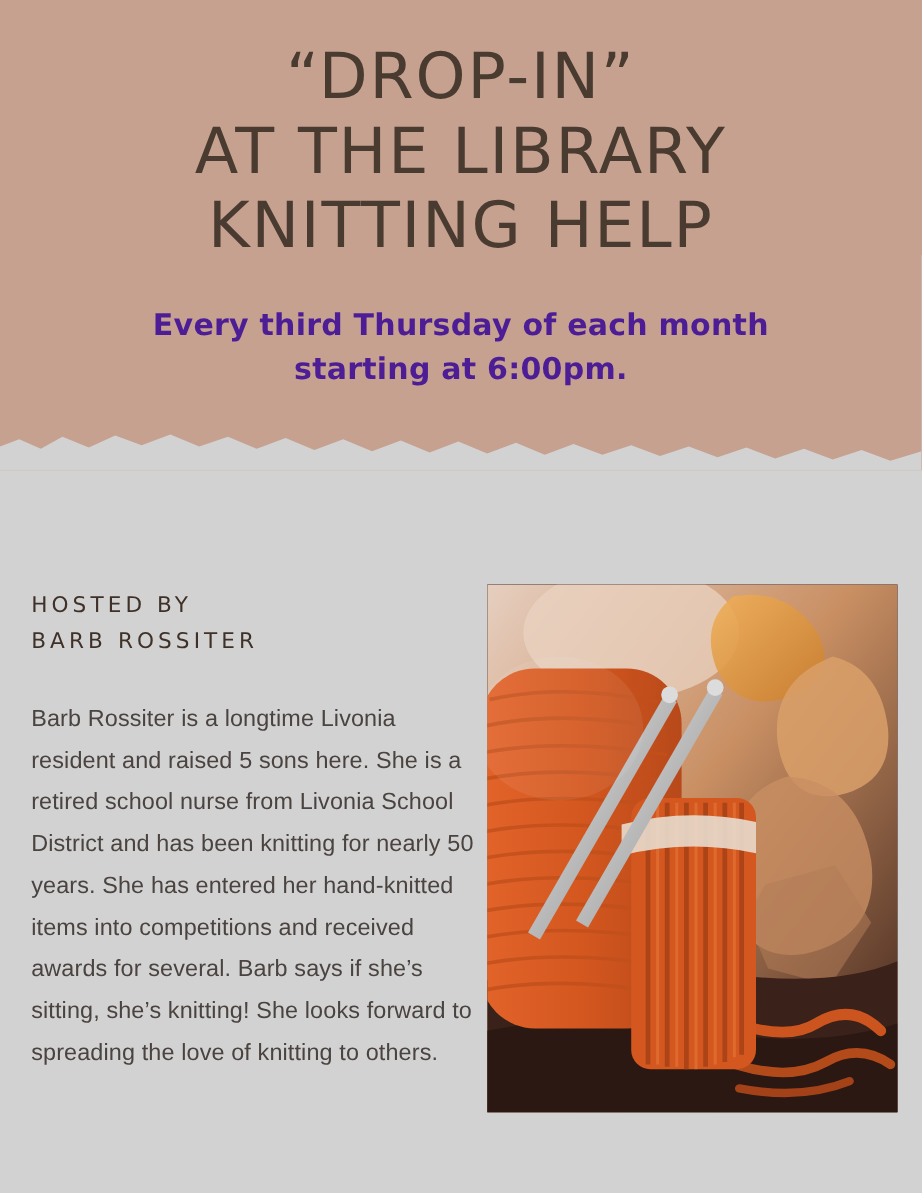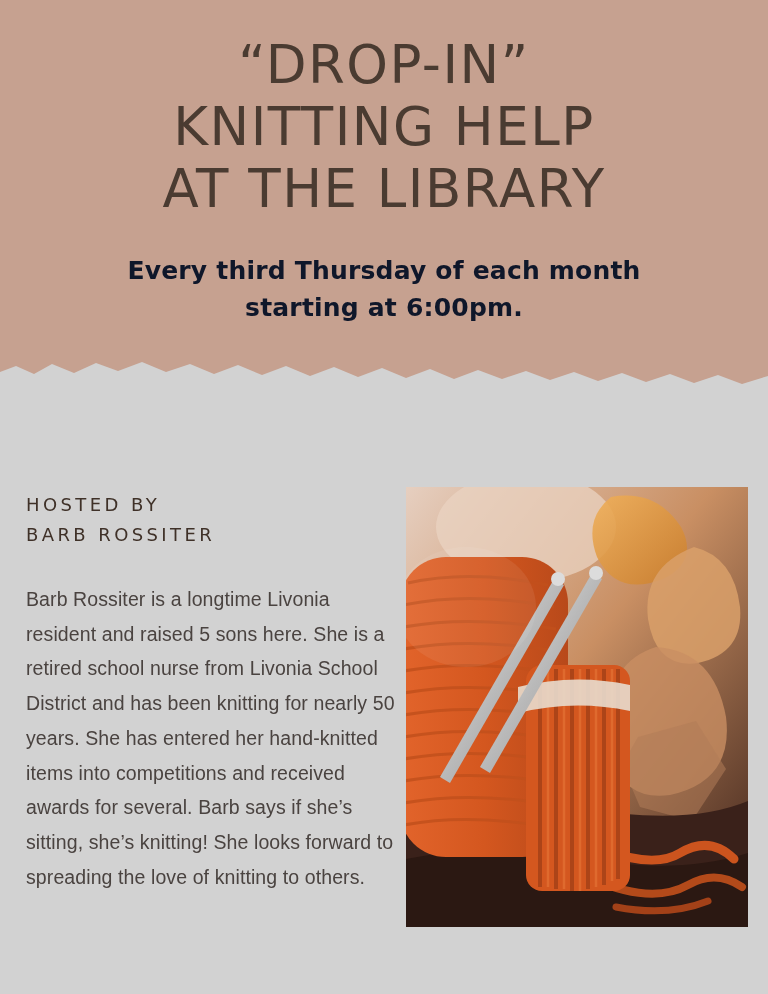--- a/index.html
+++ b/index.html
@@ -58,21 +58,21 @@
     display: block;
     white-space: pre;
   }
 
   .subhead {
     position: absolute;
     left: 0;
     top: 252px;
     width: 768px;
     text-align: center;
-    color: #0f172a;
+    color: #4c1d95;
     font-family: "DejaVu Sans", sans-serif;
     font-weight: bold;
     font-size: 25px;
     line-height: 1.48;
     letter-spacing: 0.2px;
   }
   .subhead .line {
     display: block;
   }
 
@@ -119,22 +119,22 @@
 </style>
 </head>
 <body>
 
 <div class="poster">
 
   <div class="banner">
 
     <div class="headline">
       <span class="line">“DROP-IN”</span>
+      <span class="line">AT THE LIBRARY</span>
       <span class="line">KNITTING HELP</span>
-      <span class="line">AT THE LIBRARY</span>
     </div>
 
     <div class="subhead">
       <span class="line">Every third Thursday of each month</span>
       <span class="line">starting at 6:00pm.</span>
     </div>
 
     <svg class="banner-torn" viewBox="0 0 768 42" preserveAspectRatio="none">
       <path d="M0,20 L16,14 L34,22 L52,12 L74,21 L96,11 L118,19 L142,10 L166,20 L190,12 L214,22 L238,13 L262,23 L286,14 L310,24 L334,15 L358,25 L382,16 L406,26 L430,17 L454,27 L478,18 L502,27 L526,19 L550,28 L574,20 L598,29 L622,21 L646,30 L670,22 L694,31 L718,23 L742,32 L768,24 L768,42 L0,42 Z" fill="#d2d2d2"></path>
     </svg>

